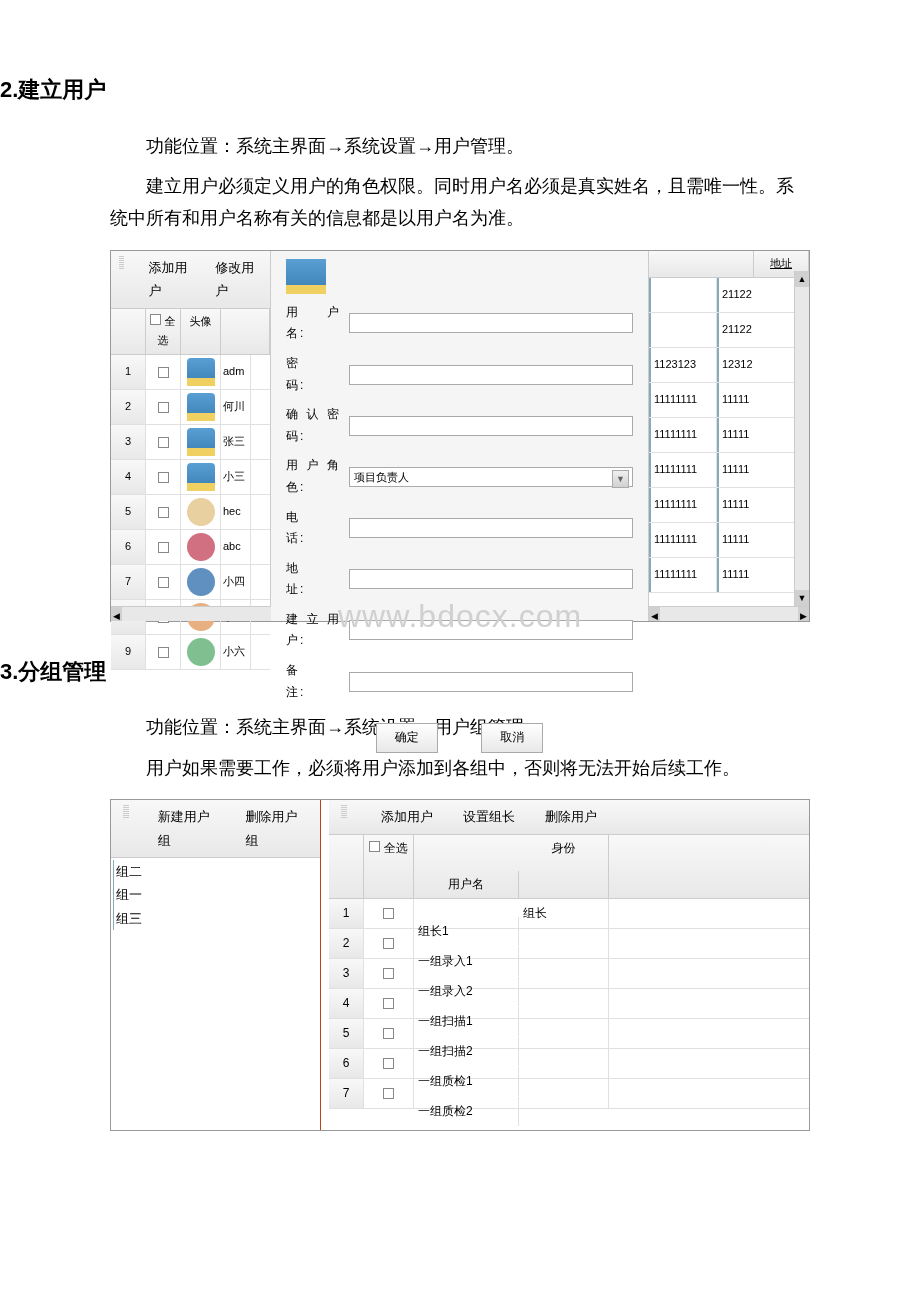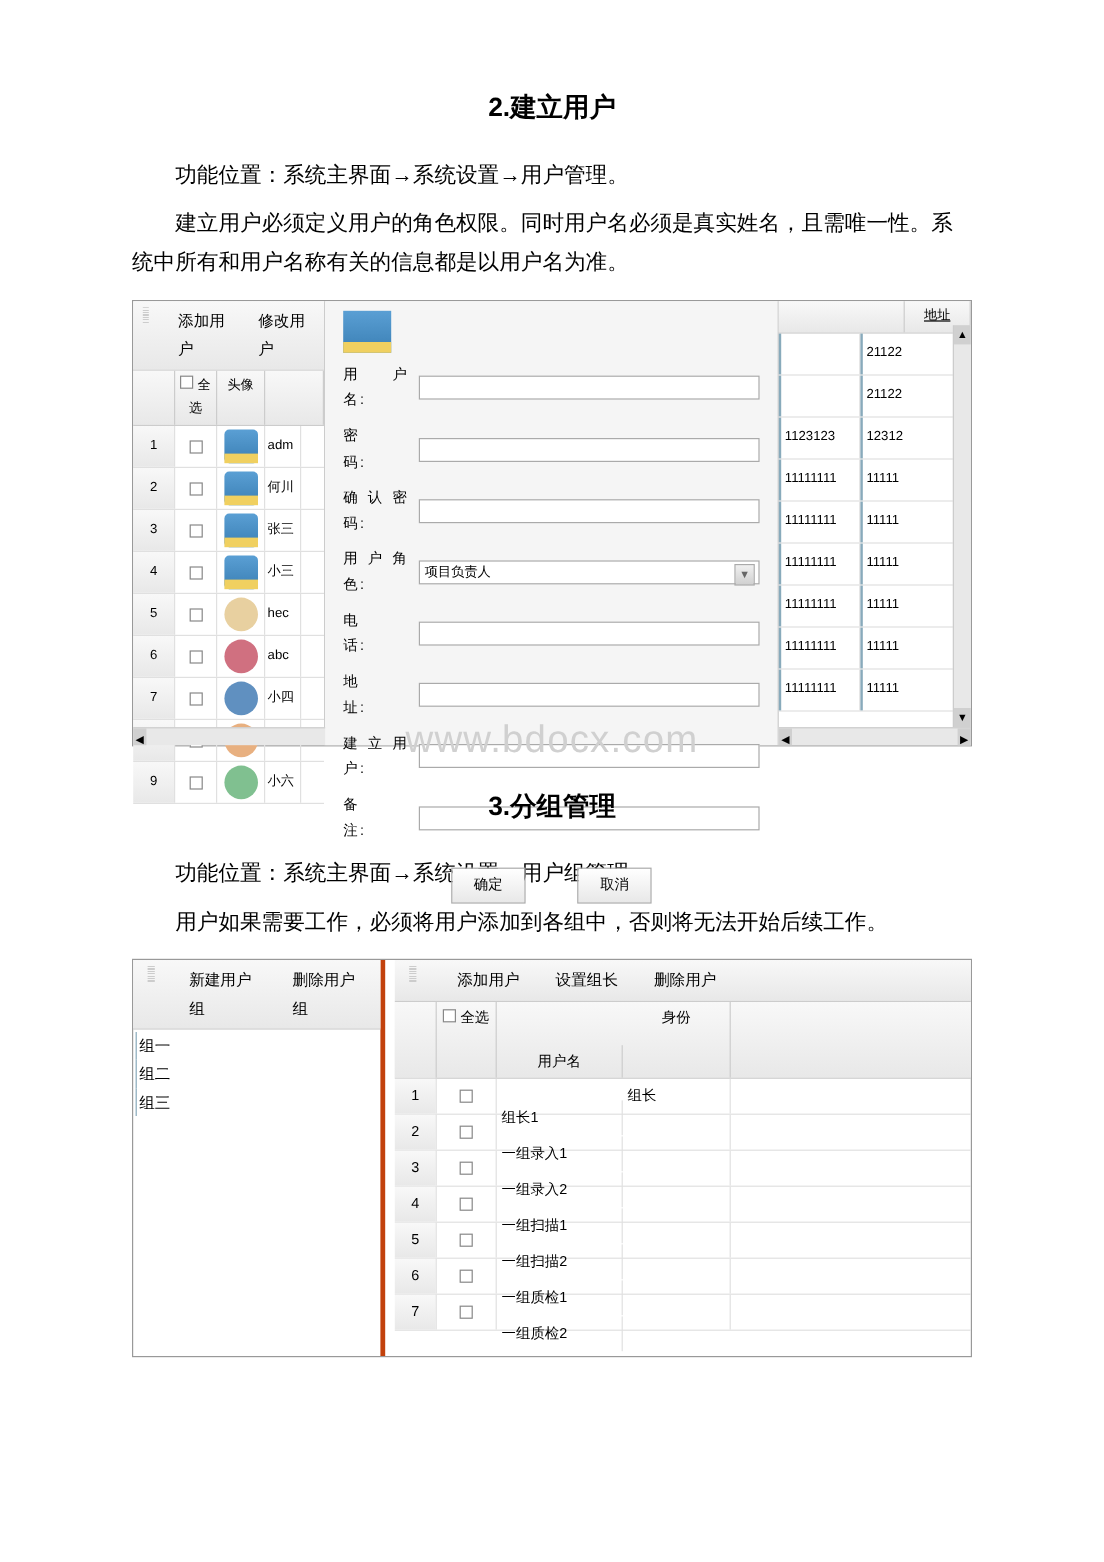--- a/index.html
+++ b/index.html
@@ -1,17 +1,17 @@
 <!DOCTYPE html>
 <html><head>
   <meta charset="utf-8">
   <style>
     * { box-sizing: border-box; margin: 0; padding: 0; }
     body { font-family: "SimSun", "宋体", serif; font-size: 18px; line-height: 1.8; background: #fff; width: 920px; margin: 0 auto; padding: 40px 0; }
-    .section-title { font-family: "Microsoft YaHei", sans-serif; font-weight: bold; font-size: 22px; text-align: center; margin: 30px 16px 20px; }
+    .section-title { font-family: "Microsoft YaHei", sans-serif; font-weight: bold; font-size: 22px; margin: 30px 0 20px; }
     .para { padding: 0 110px; text-indent: 2em; margin-bottom: 8px; }
     .screenshot { border: 1px solid #999; margin: 15px 110px; background: #fff; position: relative; }
     
     
     .ss1 { display: flex; height: 370px; font-family: "Microsoft YaHei", sans-serif; font-size: 12px; }
     .ss1-left { width: 160px; border-right: 1px solid #ccc; }
     .ss1-toolbar { background: linear-gradient(#f8f8f8, #e8e8e8); padding: 5px 8px; font-size: 13px; display: flex; gap: 20px; border-bottom: 1px solid #ccc; }
     .ss1-header-row { display: flex; background: linear-gradient(#f8f8f8, #e8e8e8); border-bottom: 1px solid #ccc; font-size: 11px; }
     .ss1-hcell { border-right: 1px solid #ccc; padding: 3px 4px; text-align: center; }
     .ss1-row { display: flex; border-bottom: 1px solid #e0e0e0; align-items: center; height: 35px; }
@@ -49,21 +49,21 @@
     .ss1-scroll-v::before { content: "▲"; position: absolute; top: 0; left: 0; right: 0; text-align: center; font-size: 9px; background: #d0d0d0; }
     .ss1-scroll-v::after { content: "▼"; position: absolute; bottom: 0; left: 0; right: 0; text-align: center; font-size: 9px; background: #d0d0d0; }
     .ss1-scroll-h { position: absolute; bottom: 0; left: 0; right: 0; height: 15px; background: #e8e8e8; border-top: 1px solid #ccc; }
     .ss1-scroll-h::before { content: "◀"; position: absolute; left: 0; top: 0; bottom: 0; font-size: 9px; background: #d0d0d0; padding: 1px 2px; }
     .ss1-scroll-h::after { content: "▶"; position: absolute; right: 0; top: 0; bottom: 0; font-size: 9px; background: #d0d0d0; padding: 1px 2px; }
     
     .watermark { position: absolute; left: 50%; transform: translateX(-50%); bottom: -25px; font-size: 32px; color: #d0d0d0; font-family: Arial, sans-serif; letter-spacing: 1px; z-index: 0; pointer-events: none; }
     
     
     .ss2 { display: flex; height: 330px; font-family: "Microsoft YaHei", sans-serif; font-size: 12px; }
-    .ss2-left { width: 210px; border-right: 4px solid #c2410c; }
+    .ss2-left { width: 210px; border-right: 1px solid #c2410c; }
     .ss2-toolbar { background: linear-gradient(#f8f8f8, #e8e8e8); padding: 5px 12px; font-size: 13px; display: flex; gap: 25px; border-bottom: 1px solid #ccc; }
     .ss2-list { padding: 2px; font-size: 13px; }
     .ss2-list-item { padding: 0 2px; border-left: 1px solid #8ab; }
     .ss2-right { flex: 1; }
     .ss2-toolbar2 { background: linear-gradient(#f8f8f8, #e8e8e8); padding: 5px 12px; font-size: 13px; display: flex; gap: 30px; border-bottom: 1px solid #ccc; margin-left: 8px; }
     .ss2-table { margin-left: 8px; }
     .ss2-hrow { display: flex; background: linear-gradient(#f8f8f8, #e8e8e8); border-bottom: 1px solid #ccc; font-size: 12px; }
     .ss2-hc { border-right: 1px solid #ccc; padding: 3px 4px; text-align: center; }
     .ss2-trow { display: flex; border-bottom: 1px solid #e0e0e0; height: 30px; align-items: center; font-size: 12px; }
     .ss2-tc { border-right: 1px solid #e0e0e0; height: 100%; display: flex; align-items: center; justify-content: center; }
@@ -288,22 +288,22 @@
 
 <div class="screenshot">
   <div class="ss2">
     <div class="ss2-left">
       <div class="ss2-toolbar">
         <span class="grip"></span>
         <span>新建用户组</span>
         <span>删除用户组</span>
       </div>
       <div class="ss2-list" id="ss2-groups">
+          <div class="ss2-list-item">组二</div>
           <div class="ss2-list-item">组一</div>
-          <div class="ss2-list-item">组二</div>
           <div class="ss2-list-item">组三</div>
         </div>
     </div>
     <div class="ss2-right">
       <div class="ss2-toolbar2">
         <span class="grip"></span>
         <span>添加用户</span>
         <span>设置组长</span>
         <span>删除用户</span>
       </div>

